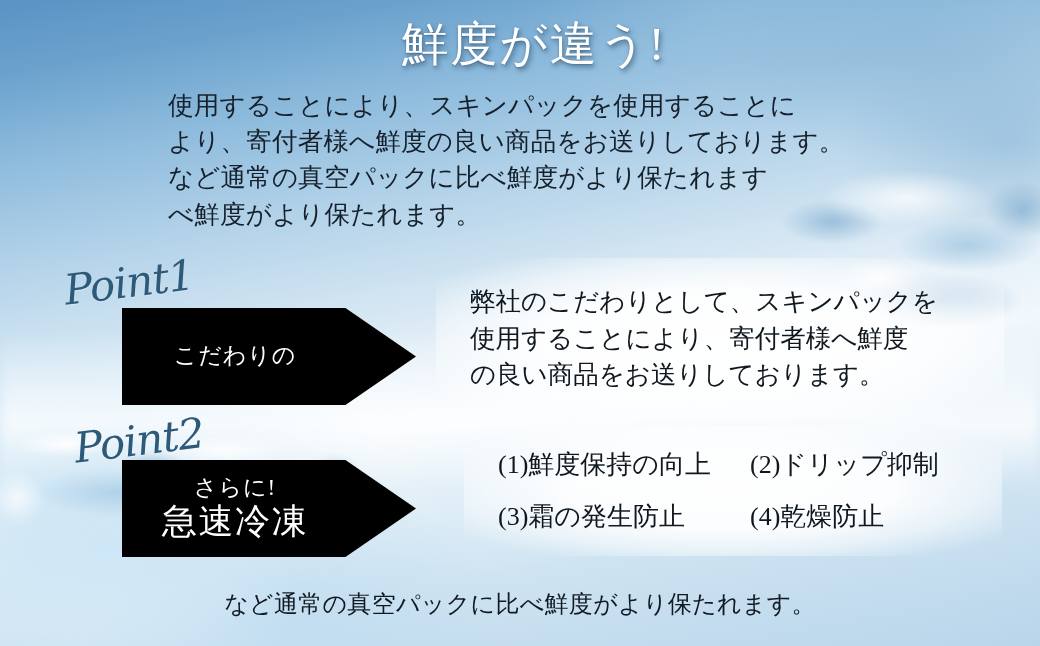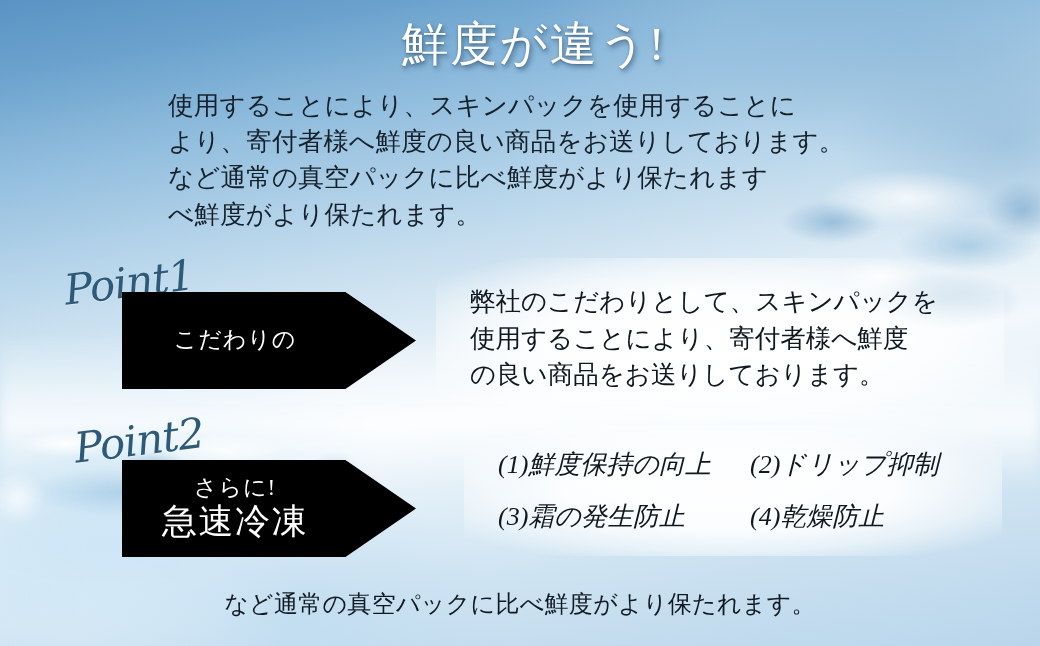--- a/index.html
+++ b/index.html
@@ -180,21 +180,21 @@
 
   .panel-2 {
     top: 452px; left: 498px; width: 470px;
     font-size: 26px; line-height: 1.0;
   }
   .benefit-grid {
     display: grid;
     grid-template-columns: 252px auto;
     row-gap: 26px;
   }
-  .benefit-grid span { white-space: nowrap; font-style: italic; }
+  .benefit-grid span { white-space: nowrap; }
 
   
   .footer-line {
     position: absolute;
     left: 0; right: 0; top: 588px;
     text-align: center;
     color: #111a22;
     font-size: 24px;
     letter-spacing: .3px;
   }
@@ -216,21 +216,21 @@
 
   <div class="intro">
     <div>使用することにより、スキンパックを使用することに</div>
     <div>より、寄付者様へ鮮度の良い商品をお送りしております。</div>
     <div>など通常の真空パックに比べ鮮度がより保たれます</div>
     <div>べ鮮度がより保たれます。</div>
   </div>
 
   <div class="point-script" style="top:258px; left:64px;">Point1</div>
 
-  <div class="banner" style="top:292px; left:122px;gap:33px;">
+  <div class="banner" style="top:308px; left:122px;gap:33px;">
     <div class="line1">こだわりの</div>
   </div>
 
   <div class="panel panel-1">
     <div>弊社のこだわりとして、スキンパックを</div>
     <div>使用することにより、寄付者様へ鮮度</div>
     <div>の良い商品をお送りしております。</div>
   </div>
 
   <div class="point-script" style="top:416px; left:74px;">Point2</div>

